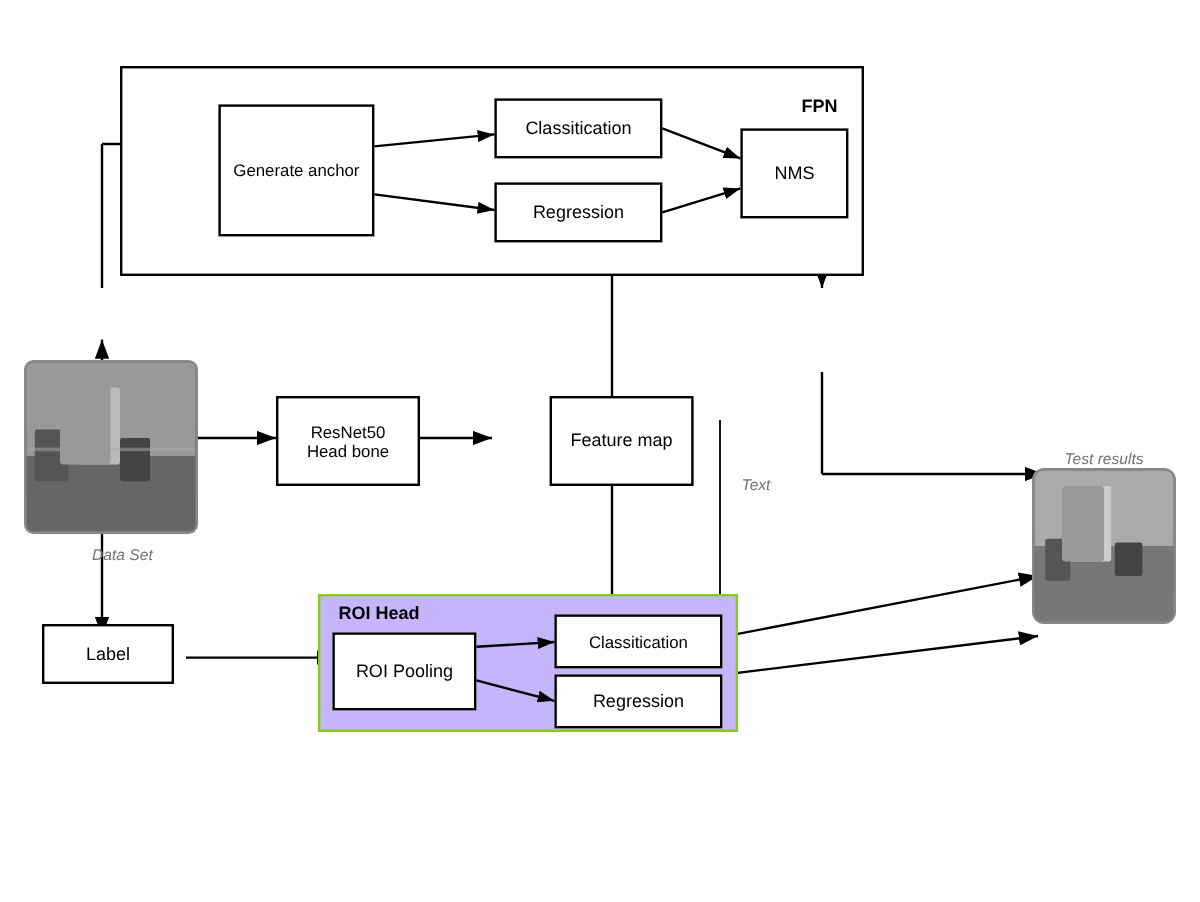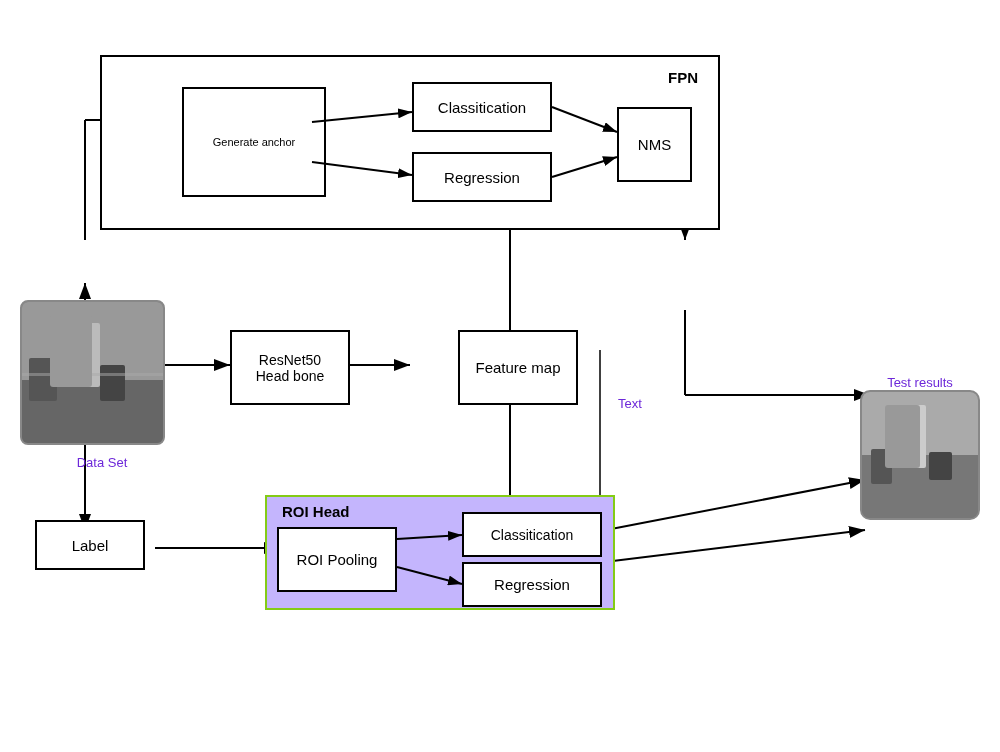--- a/index.html
+++ b/index.html
@@ -76,22 +76,23 @@
       top: 10%;
       left: 20%;
       width: 30%;
       height: 50%;
       background: #999;
       border-radius: 3px;
     }
     .label-text {
       position: absolute;
       font-size: 13px;
-      color: #6d28d9;
+      color: #737373;
       text-align: center;
+      font-style: italic;
     }
     
     .container-label {
       position: absolute;
       font-size: 15px;
       font-weight: bold;
     }
   </style>
 </head>
 <body>
@@ -144,35 +145,35 @@
     <line x1="390" y1="565" x2="460" y2="565" stroke="#000" stroke-width="2" marker-end="url(#arrowhead)"></line>
 
     <line x1="580" y1="535" x2="865" y2="480" stroke="#000" stroke-width="2" marker-end="url(#arrowhead)"></line>
 
     <line x1="580" y1="565" x2="865" y2="530" stroke="#000" stroke-width="2" marker-end="url(#arrowhead)"></line>
 
     <line x1="600" y1="350" x2="600" y2="500" stroke="#000" stroke-width="1.5" stroke-dasharray="none"></line>
   </svg>
 
   <div class="fpn-container" style="left:100px; top:55px; width:620px; height:175px;">
-    <span class="container-label" style="right:20px; top:12px;text-align:center;">FPN</span>
-
-    <div class="box" style="left:80px; top:30px; width:144px; height:110px; font-size:11px;">
+    <span class="container-label" style="right:20px; top:23px;text-align:center;">FPN</span>
+
+    <div class="box" style="left:80px; top:30px; width:130px; height:110px; font-size:14px;">
       <span>Generate anchor</span>
     </div>
 
     <div class="box" style="left:310px; top:25px; width:140px; height:50px;">
       <span>Classitication</span>
     </div>
 
     <div class="box" style="left:310px; top:95px; width:140px; height:50px;">
       <span>Regression</span>
     </div>
 
-    <div class="box" style="left:515px; top:50px; width:75px; height:75px;">
+    <div class="box" style="left:515px; top:50px; width:90px; height:75px;">
       <span>NMS</span>
     </div>
 
     <svg style="position:absolute;top:0;left:0;width:100%;height:100%;pointer-events:none;">
       <defs>
         <marker id="ah1" markerWidth="7" markerHeight="5" refX="7" refY="2.5" orient="auto">
           <polygon points="0 0, 7 2.5, 0 5" fill="#000"></polygon>
         </marker>
       </defs>
 

